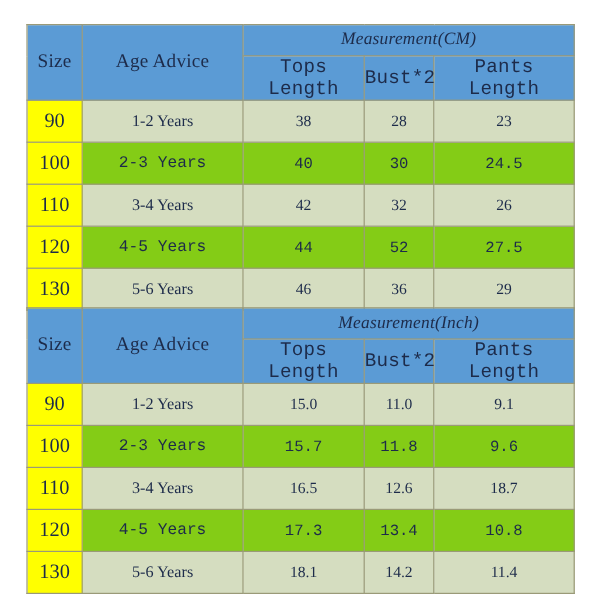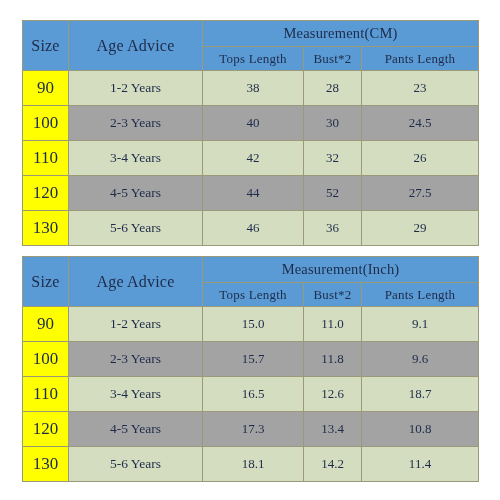--- a/index.html
+++ b/index.html
@@ -58,36 +58,38 @@
     font-size: 15px;
     letter-spacing: 0.2px;
   }
   .hdr-main {
     font-size: 16px;
     height: 48px;
   }
   .hdr-group {
     font-size: 14.5px;
     height: 25px;
+    font-style: italic;
   }
   .hdr-sub {
-    font-size: 13px;
+    font-size: 16px;
     height: 23px;
+    font-family: Liberation Mono, monospace;
   }
 
   
   td.size-cell {
     background: #ffff00;
     font-size: 17px;
     font-weight: bold;
     color: #222017;
     height: 34px;
   }
   tr.row-green td.data-cell { background: #d5ddc0; }
-  tr.row-cream td.data-cell { background: #a3a3a3; }
+  tr.row-cream td.data-cell { background: #84cc16; font-family: Liberation Mono, monospace; }
   td.data-cell {
     font-size: 13px;
     color: #1a1a16;
     height: 34px;
   }
   td.age-cell { font-size: 13.5px; margin-top: 48px; }
 </style>
 </head>
 <body>
 

